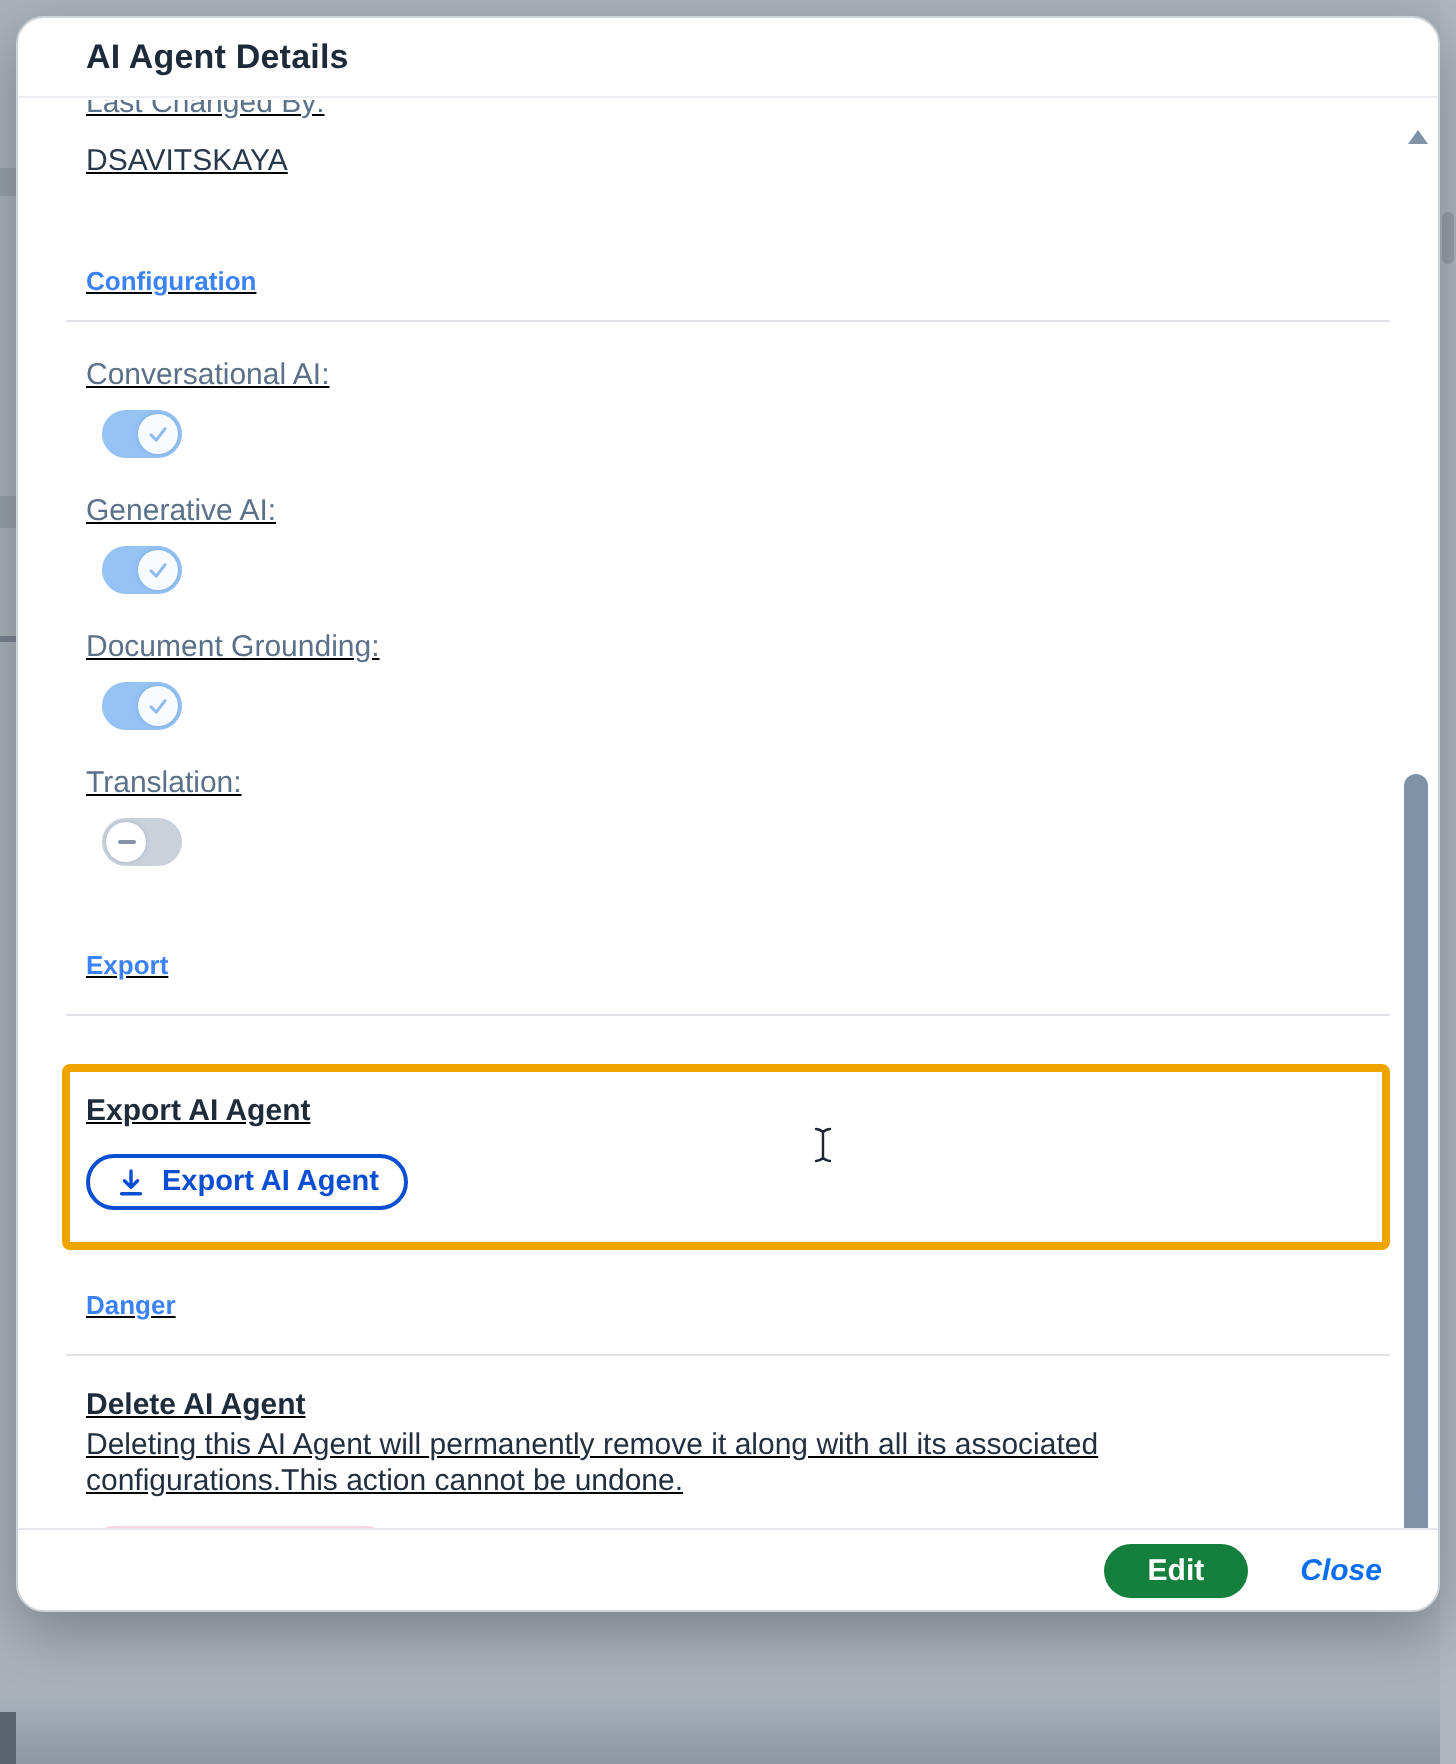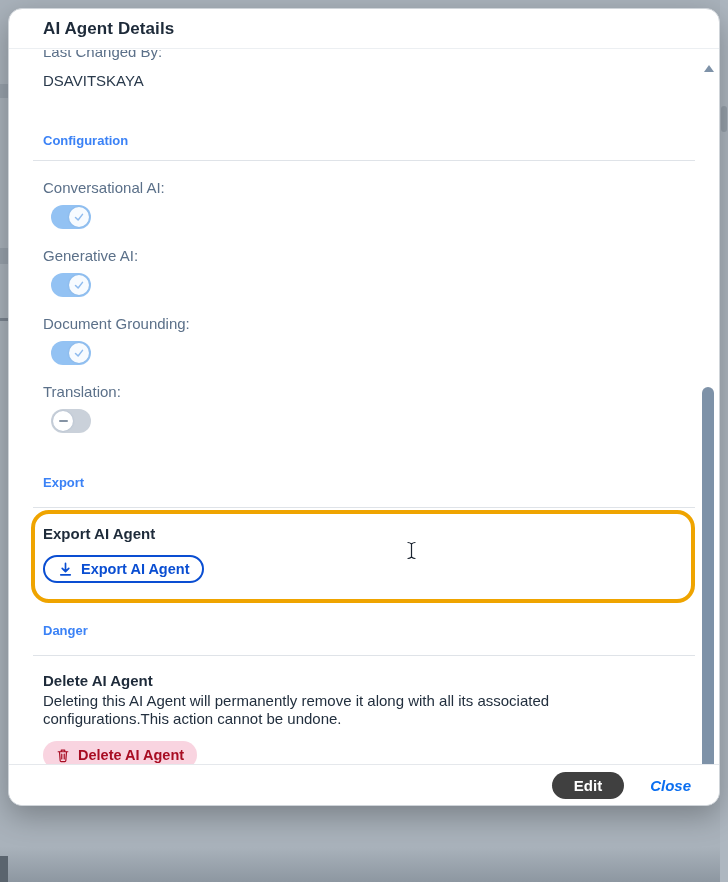--- a/index.html
+++ b/index.html
@@ -26,21 +26,21 @@
     overflow:hidden;
   }
   .modal-header {
     height:40px; display:flex; align-items:center; padding-left:34px;
     border-bottom:1px solid #eceff2;
   }
   .modal-title { font-size:17px; font-weight:700; color:#1d2a39; letter-spacing:.1px; }
 
   .modal-content {
     position:absolute; top:41px; bottom:41px; left:0; right:0;
-    padding:0 34px; overflow:hidden;
+    padding:0 34px; overflow:hidden;text-decoration:underline;
   }
   .field-label { font-size:15px; color:#5b7089; line-height:16px; }
   .lcb-label { margin-top:-6px; }
   .lcb-value { margin-top:13px; font-size:15px; color:#29394b; line-height:16px; }
 
   h2.section-heading { margin-top:40px; font-size:13px; font-weight:700; color:#3b82f6; line-height:20px; }
   h2.config-heading { margin-top:42px; }
   .divider { height:1px; background:#dfe3e8; margin:14px -10px 0 -10px; }
   .divider.config { margin-top:9px; }
 
@@ -60,22 +60,22 @@
   }
   .toggle.on  .knob { right:2px; }
   .toggle.off .knob { left:2px; background:#ffffff; }
   .toggle .check { display:none; }
   .toggle.on .check { display:block; }
   .toggle .dash { display:none; }
   .toggle.off .dash { display:block; width:9px; height:2px; border-radius:1px; background:#8593a4; }
 
   
   .highlight-card {
-    position:relative; margin:2px -10px 0 -12px;
-    border:4px solid #efa400; border-radius:18px; background:#fff;
+    position:relative; margin:24px -10px 0 -12px;
+    border:4px solid #efa400; border-radius:4px; background:#fff;
     padding:11px 16px 16px 8px;
   }
   .card-title { font-size:15px; font-weight:700; color:#1e2b3a; line-height:17px; }
   .card-desc  { margin-top:3px; font-size:15px; color:#222f3e; line-height:18px; }
   .danger-desc { max-width:600px; }
 
   .export-btn {
     margin-top:13px; display:inline-flex; align-items:center; gap:8px;
     height:28px; padding:0 13px; background:#ffffff;
     border:2px solid #0a4ed2; border-radius:14px;
@@ -95,21 +95,21 @@
 
   
   .modal-footer {
     position:absolute; left:0; right:0; bottom:0; height:41px;
     border-top:1px solid #e5e8ec; background:#fff;
     display:flex; align-items:center; justify-content:flex-end;
     gap:26px; padding-right:28px;
     border-radius:0 0 14px 14px;
   }
   .edit-btn {
-    height:27px; padding:0 22px; background:#404040; color:#fff;
+    height:27px; padding:0 22px; background:#15803d; color:#fff;
     border:none; border-radius:14px; font-size:15px; font-weight:700; cursor:pointer;
     font-family:inherit;
   }
   .close-btn {
     background:none; border:none; color:#0a6ef0; font-size:15px; font-weight:700; cursor:pointer;
     font-family:inherit; padding:0;font-style:italic;
   }
 
   
   .inner-scrollbar { position:absolute; top:41px; bottom:41px; right:3px; width:14px; }

